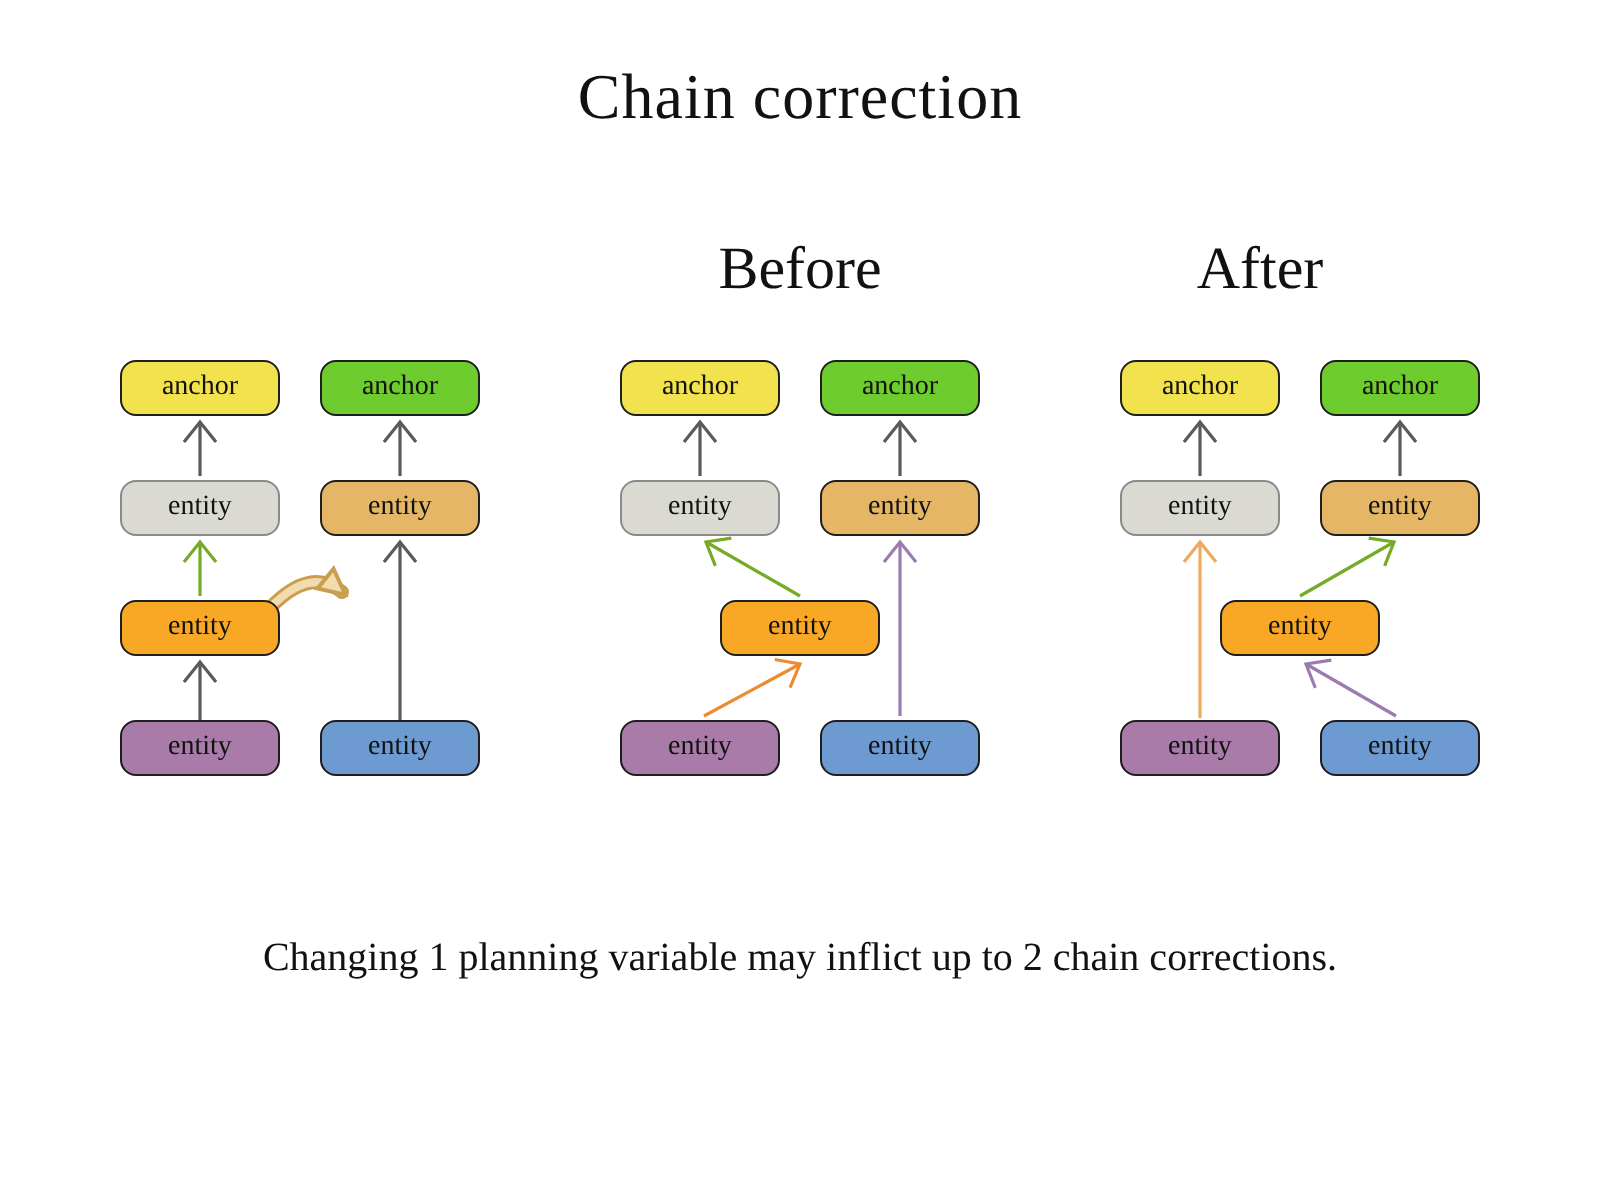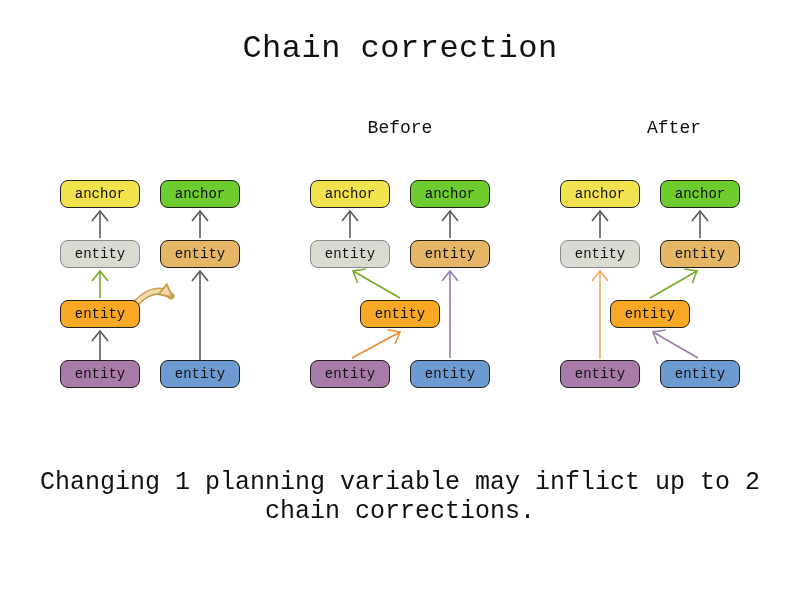--- a/index.html
+++ b/index.html
@@ -1,24 +1,24 @@
 <!DOCTYPE html>
 <html><head>
 <meta charset="utf-8">
 <style>
   html,body{margin:0;padding:0;background:#fff;}
   .stage{position:relative;width:800px;height:600px;background:#ffffff;overflow:hidden;
-         font-family:Liberation Mono, monospace;color:#111;}
+         font-family:Liberation Serif, serif;color:#111;}
   .title{position:absolute;left:0;top:30px;width:800px;text-align:center;
          font-size:32px;font-weight:400;letter-spacing:0.5px;}
   .group-label{position:absolute;top:118px;transform:translateX(-50%);
-         font-size:18px;font-weight:400;}
+         font-size:30px;font-weight:400;}
   .group-label.before{left:400px;}
-  .group-label.after{left:674px;}
-  .caption{position:absolute;left:0;top:468px;width:800px;text-align:center;font-size:25px;}
+  .group-label.after{left:630px;}
+  .caption{position:absolute;left:0;top:468px;width:800px;text-align:center;font-size:20px;}
   .arrows{position:absolute;left:0;top:0;width:800px;height:600px;pointer-events:none;}
   .node{position:absolute;width:80px;height:28px;box-sizing:border-box;
         border:1.5px solid #1f1f1f;border-radius:8px;
         display:flex;align-items:center;justify-content:center;
         font-size:14px;line-height:1;background:#eee;}
   .yellow{background:#f2e24d;}
   .green{background:#6ecc2e;}
   .gray{background:#dadad2;border-color:#8a8a8a;}
   .tan{background:#e5b666;}
   .orange{background:#f9a825;}

